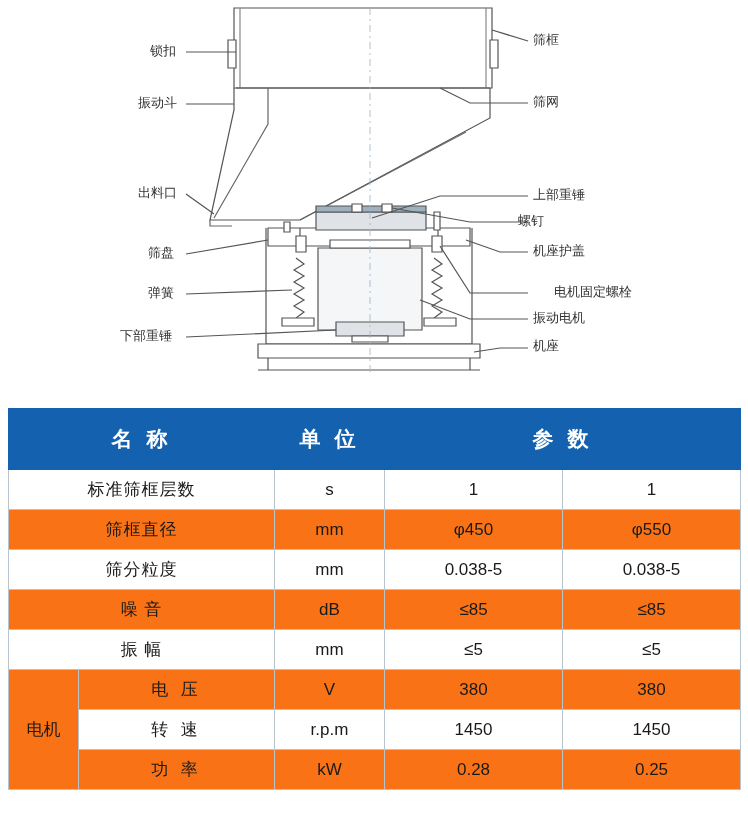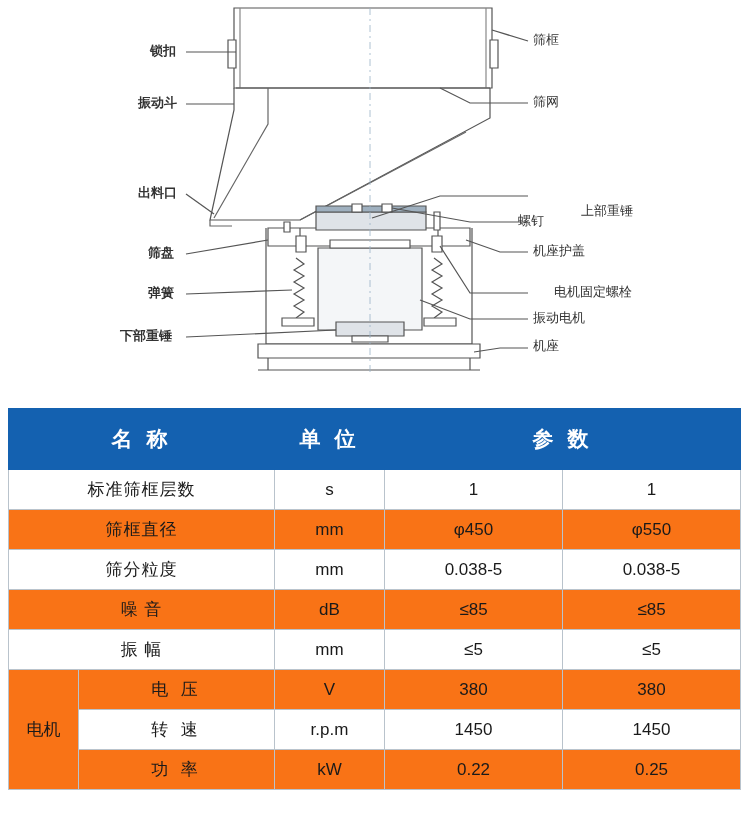--- a/index.html
+++ b/index.html
@@ -32,21 +32,20 @@
     font-size: 13px;
     color: #333;
     white-space: nowrap;
     line-height: 1;
   }
   .callout-label.right {
     text-align: left;
   }
   .callout-label.left {
     text-align: left;
-    font-weight: bold;
   }
 
   
   #spec-table-wrap {
     position: absolute;
     left: 8px;
     top: 408px;
     width: 732px;
   }
   table.spec-table {
@@ -174,21 +173,21 @@
 
   <div class="callout-label left" style="left:150px; top:44px;">锁扣</div>
   <div class="callout-label left" style="left:138px; top:96px;">振动斗</div>
   <div class="callout-label left" style="left:138px; top:186px;">出料口</div>
   <div class="callout-label left" style="left:148px; top:246px;">筛盘</div>
   <div class="callout-label left" style="left:148px; top:286px;">弹簧</div>
   <div class="callout-label left" style="left:120px; top:329px;">下部重锤</div>
 
   <div class="callout-label right" style="left:533px; top:33px;">筛框</div>
   <div class="callout-label right" style="left:533px; top:95px;">筛网</div>
-  <div class="callout-label right" style="left:533px; top:204px;margin-left:48px;">上部重锤</div>
+  <div class="callout-label right" style="left:533px; top:188px;">上部重锤</div>
   <div class="callout-label right" style="left:518px; top:214px;">螺钉</div>
   <div class="callout-label right" style="left:533px; top:244px;text-align:right;">机座护盖</div>
   <div class="callout-label right" style="left:554px; top:285px;">电机固定螺栓</div>
   <div class="callout-label right" style="left:533px; top:311px;">振动电机</div>
   <div class="callout-label right" style="left:533px; top:340px;font-family:Liberation Mono, monospace;">机座</div>
 </div>
 
 <div id="spec-table-wrap">
   <table class="spec-table">
     <colgroup>
@@ -246,18 +245,18 @@
       </tr>
       <tr class="row-odd">
         <td class="sub-name">转  速</td>
         <td>r.p.m</td>
         <td>1450</td>
         <td>1450</td>
       </tr>
       <tr class="row-even">
         <td class="sub-name">功  率</td>
         <td>kW</td>
-        <td>0.22</td>
+        <td>0.28</td>
         <td>0.25</td>
       </tr>
     </tbody>
   </table>
 </div>
 
 </body></html>

